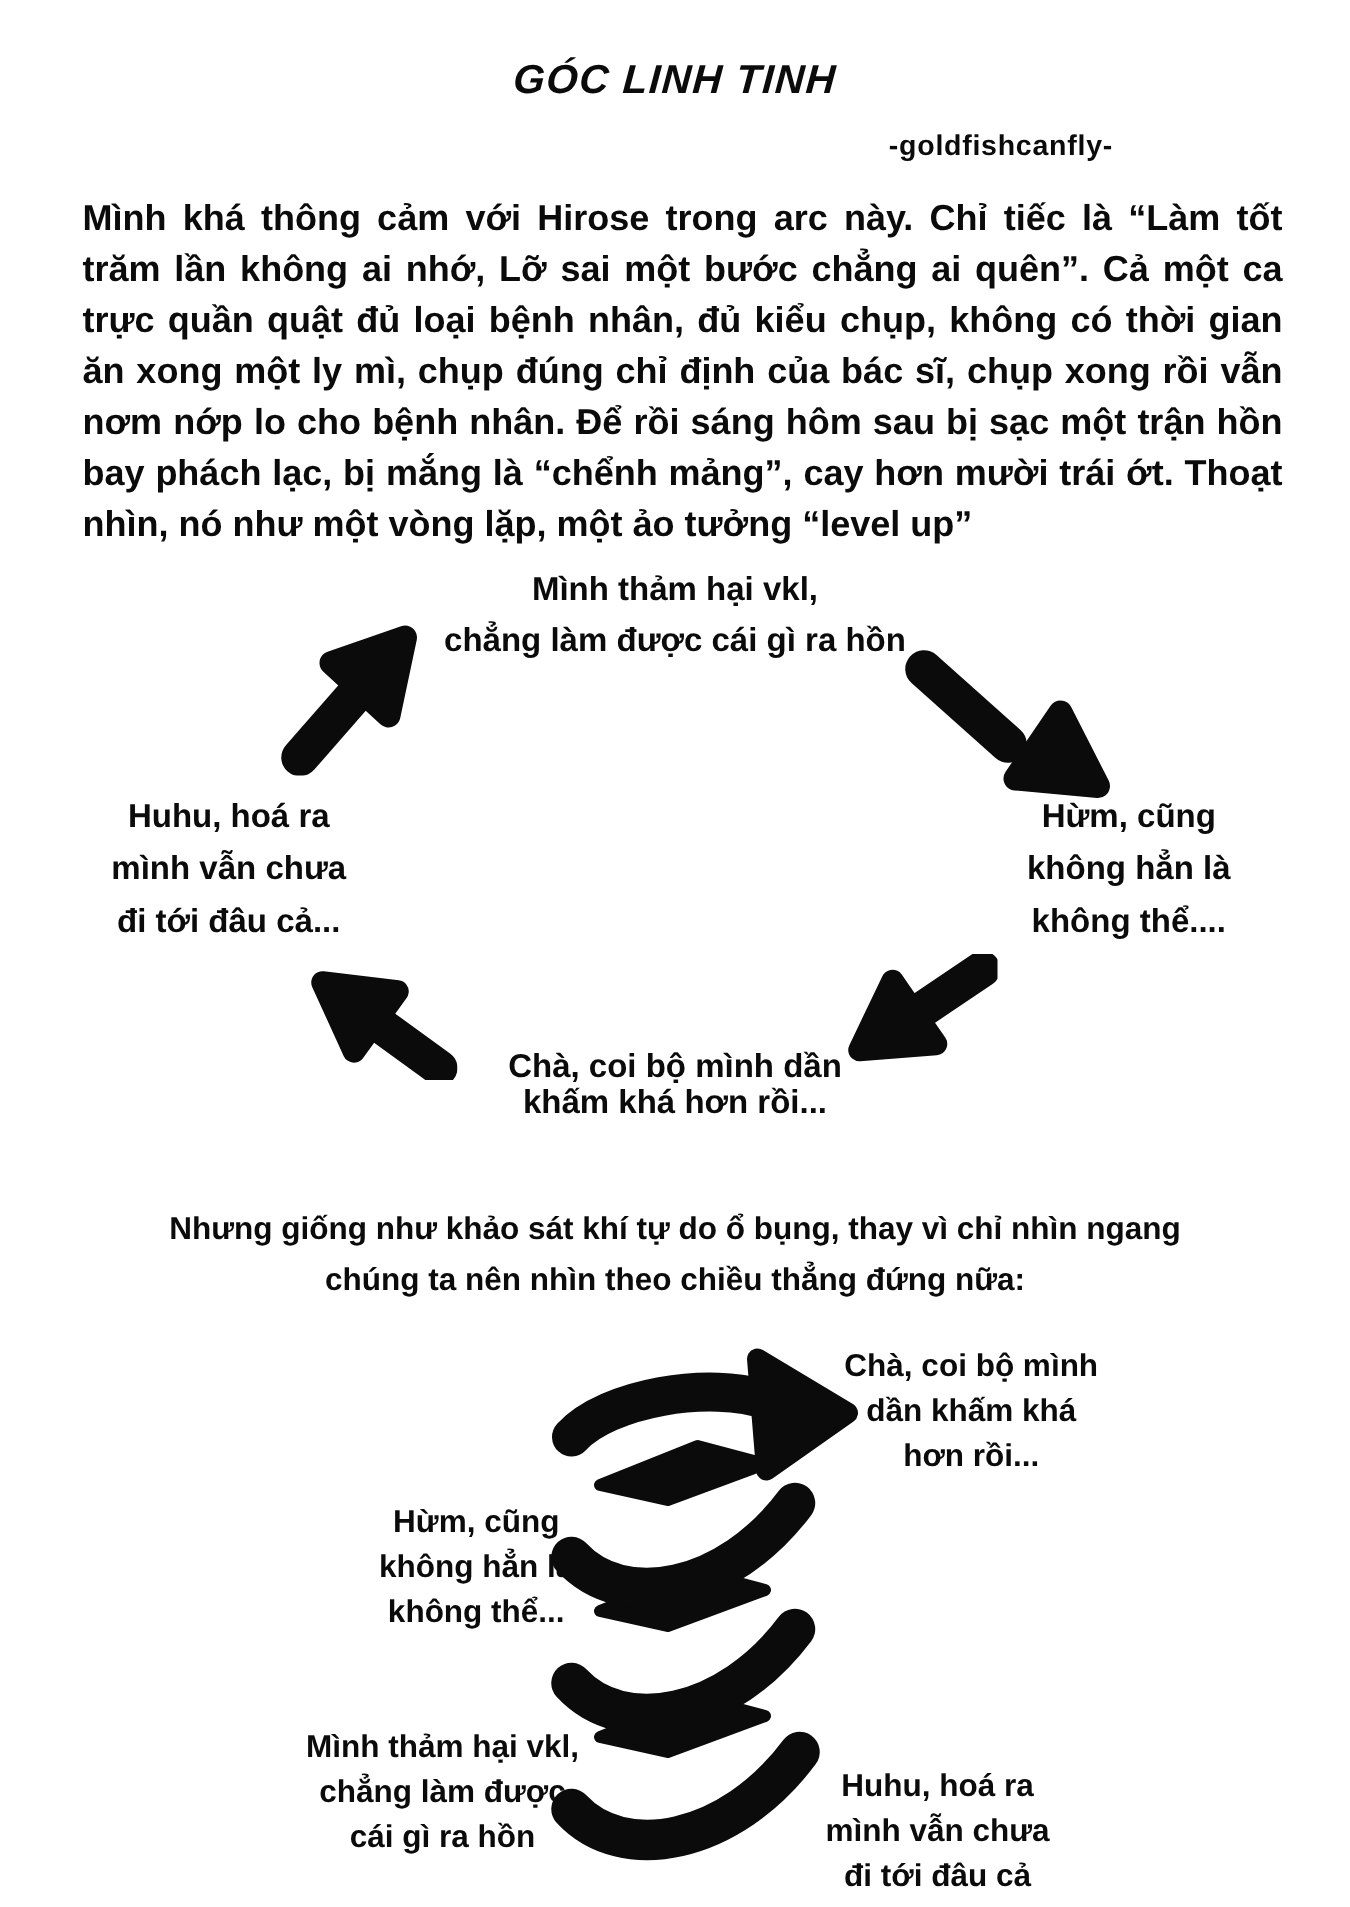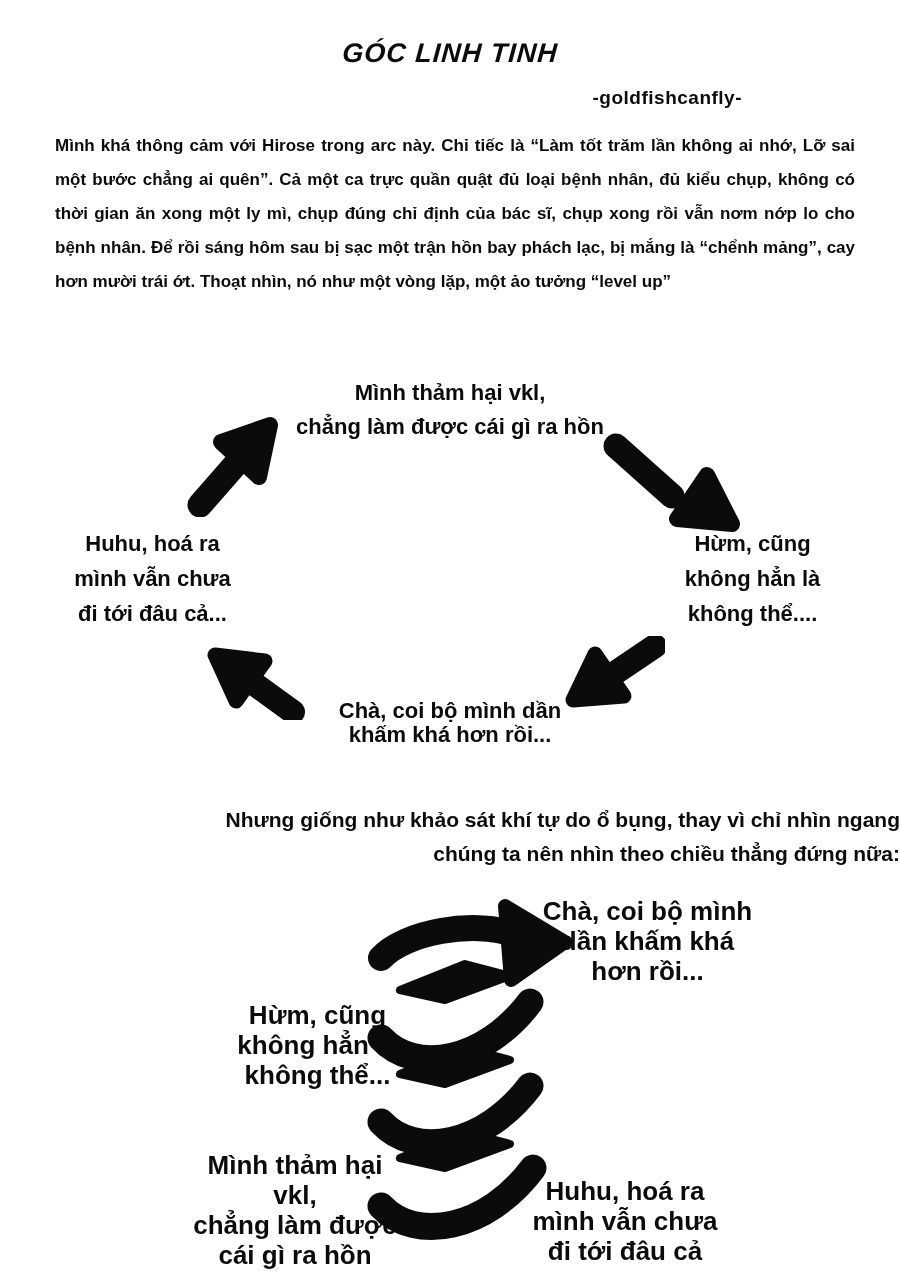--- a/index.html
+++ b/index.html
@@ -15,40 +15,40 @@
     position:absolute; top:38px; left:0; right:0;
     text-align:center; font-size:27px; font-style:italic;
     letter-spacing:1px; transform:skewX(-4deg);
   }
   .credit {
     position:absolute; top:87px; left:0; right:158px;
     text-align:right; font-size:19px; letter-spacing:0.5px;
   }
   .para-intro {
     position:absolute; top:129px; left:55px; right:45px;
-    font-size:17px; line-height:34px; text-align:justify;
+    font-size:24px; line-height:34px; text-align:justify;
   }
   .pre { white-space:pre-line; }
   .cycle-node { position:absolute; font-size:22px; line-height:34px; text-align:center; }
   .node-top    { top:376px; left:0; right:0; }
   .node-right  { top:526px; left:645px; width:215px; line-height:35px; }
   .node-left   { top:526px; left:45px;  width:215px; line-height:35px; }
   .node-bottom { top:699px; left:0; right:0; line-height:24px; }
   .arrow { position:absolute; }
   .arrow svg, .spiral svg { display:block; width:100%; height:100%; }
   .arrow-ne { left:185px; top:412px; width:105px; height:105px; }
   .arrow-se { left:600px; top:432px; width:145px; height:105px; }
   .arrow-sw { left:560px; top:636px; width:105px; height:90px;  }
   .arrow-nw { left:205px; top:640px; width:100px; height:80px;  }
   .para-transition {
     position:absolute; top:803px; left:0; right:0;
-    text-align:right; font-size:21px; line-height:34px;
+    text-align:center; font-size:21px; line-height:34px;
   }
   .spiral { position:absolute; left:355px; top:890px; width:225px; height:370px; }
-  .spiral-label { position:absolute; font-size:26px; line-height:30px; text-align:center; }
+  .spiral-label { position:absolute; font-size:21px; line-height:30px; text-align:center; }
   .sp-tr { left:540px; top:896px;  width:215px; }
   .sp-l  { left:225px; top:1000px; width:185px; }
   .sp-bl { left:185px; top:1150px; width:220px; }
   .sp-br { left:525px; top:1176px; width:200px; }
   .ink-stroke { stroke:currentColor; fill:none; stroke-linecap:round; }
   .ink-head   { fill:currentColor; stroke:currentColor; stroke-linejoin:round; }
 </style>
 </head>
 <body>
 

